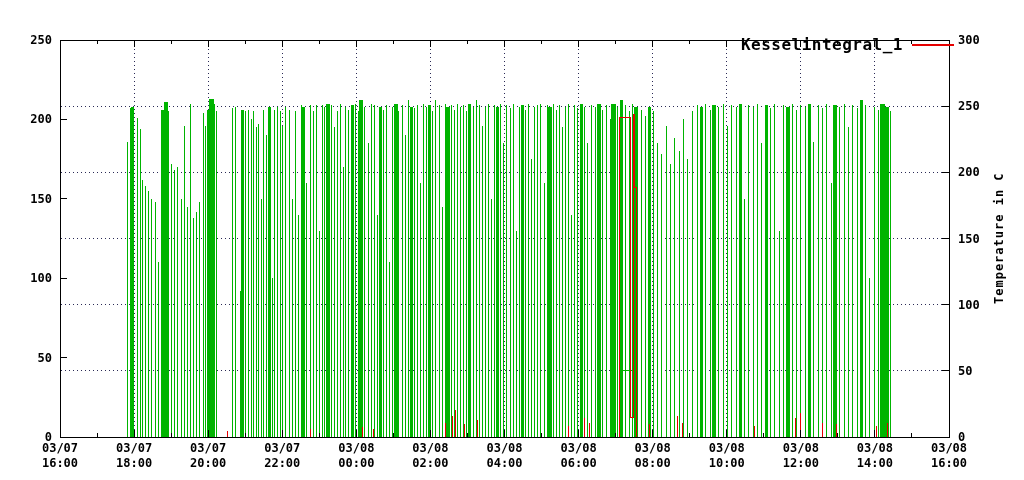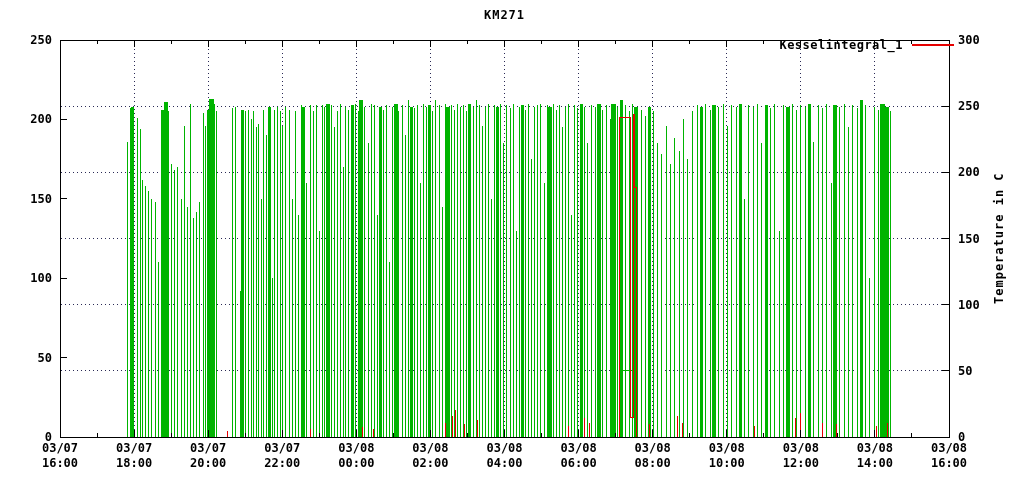--- a/index.html
+++ b/index.html
@@ -6,34 +6,33 @@
   .stage{
     position:relative;width:1024px;height:480px;background:#ffffff;
     font-family:"DejaVu Sans Mono", monospace;color:#000;overflow:hidden;
   }
   .title{
     position:absolute;left:60px;top:8px;width:889px;text-align:center;
     font-size:12px;font-weight:bold;letter-spacing:1px;
   }
   .legend{position:absolute;top:37px;right:70px;}
   .legend-row{display:flex;justify-content:flex-end;align-items:center;height:15px;}
-  .legend-label{font-size:12px;font-weight:bold;letter-spacing:0.5px;}
+  .legend-label{font-size:16px;font-weight:bold;letter-spacing:0.5px;}
   .legend-line{display:inline-block;width:42px;height:2px;margin-left:9px;}
   .y2title{
     position:absolute;left:992px;top:40px;height:397px;width:16px;
     writing-mode:vertical-rl;transform:rotate(180deg);
     font-size:12px;font-weight:bold;text-align:center;letter-spacing:1px;
   }
   svg text{font-family:"DejaVu Sans Mono", monospace;font-size:12px;font-weight:bold;fill:#000;}
 </style>
 </head>
 <body>
 
 <div class="stage">
-  <div class="title">KM271</div>
 
   <div class="legend">
     <div class="legend-row">
       <span class="legend-label">Kesselintegral_1</span>
       <span class="legend-line" id="legend-line-0" style="background: rgb(230, 0, 0);"></span>
     </div>
   </div>
 
   <div class="y2title">Temperature in C</div>
 

